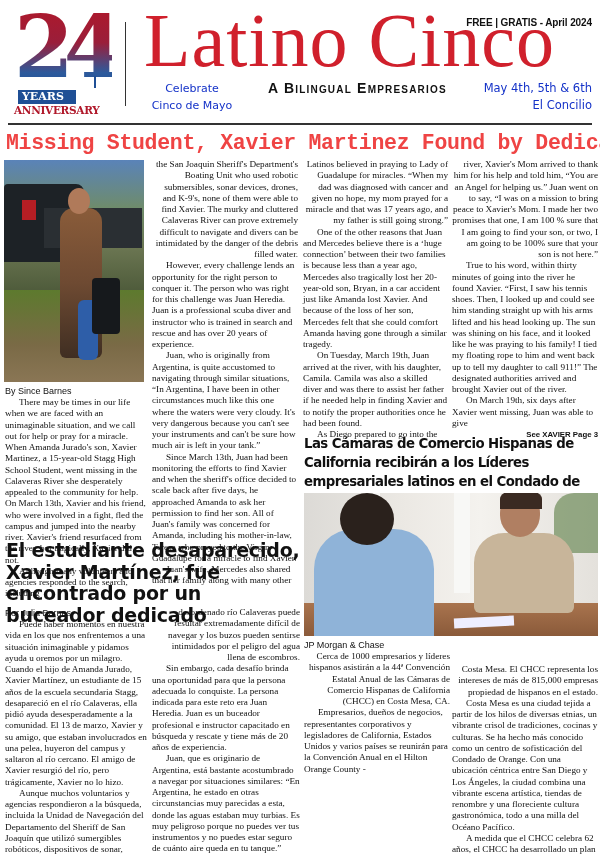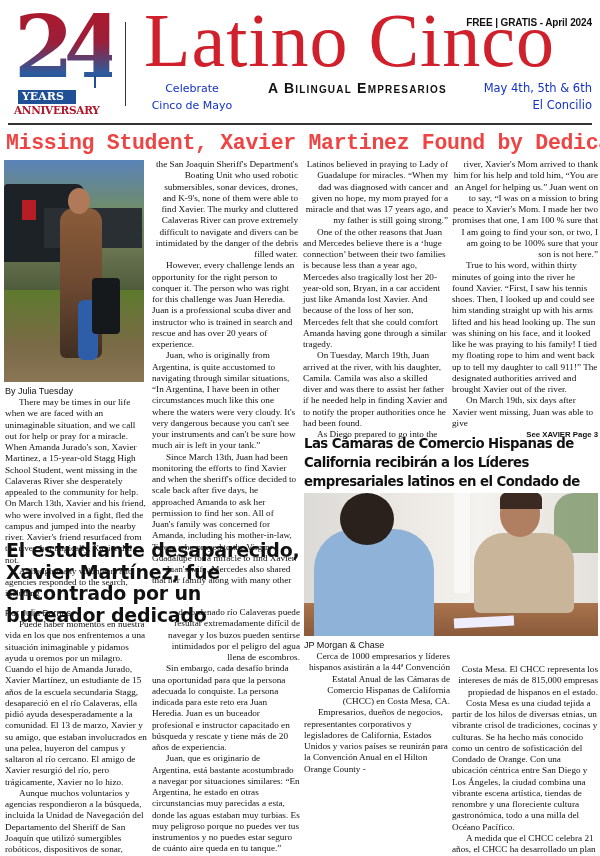--- a/index.html
+++ b/index.html
@@ -108,21 +108,21 @@
   <div class="truck"></div>
   <div class="bed"></div>
   <div class="tail"></div>
   <div class="person"></div>
   <div class="head"></div>
   <div class="tank"></div>
   <div class="bag"></div>
 </div>
 
 <div class="col" style="left:5px; top:385px; width:142px;">
-  <p class="byline">By Julia Tuesday</p>
+  <p class="byline">By Since Barnes</p>
   <p>There may be times in our life when we are faced with an unimaginable situation, and we call out for help or pray for a miracle. When Amanda Jurado's son, Xavier Martinez, a 15-year-old Stagg High School Student, went missing in the Calaveras River she desperately appealed to the community for help. On March 13th, Xavier and his friend, who were involved in a fight, fled the campus and jumped into the nearby river.  Xavier's friend resurfaced from the river, but tragically, Xavier did not.</p>
   <p>Although many volunteers and agencies responded to the search, including</p>
 </div>
 
 <div class="col" style="left:152px; top:159px; width:146px;">
   <p class="noind">the San Joaquin Sheriff's Department's Boating Unit who used robotic submersibles, sonar devices, drones, and K-9's, none of them were able to find Xavier. The murky and cluttered Calaveras River can prove extremely difficult to navigate and divers can be intimidated by the danger of the debris filled water.</p>
   <p>However, every challenge lends an opportunity for the right person to conquer it. The person who was right for this challenge was Juan Heredia. Juan is a professional scuba diver and instructor who is trained in search and rescue and has over 20 years of experience.</p>
   <p>Juan, who is originally from Argentina, is quite accustomed to navigating through similar situations, “In Argentina, I have been in other circumstances much like this one where the waters were very cloudy. It's very dangerous because you can't see your instruments and can't be sure how much air is left in your tank.”</p>
   <p>Since March 13th, Juan had been monitoring the efforts to find Xavier and when the sheriff's office decided to scale back after five days, he approached Amanda to ask her permission to find her son.  All of Juan's family was concerned for Amanda, including his mother-in-law, Teresa who prayed to the Virgin Guadalupe for a miracle to find Xavier.</p>
   <p>Juan's wife, Mercedes also shared that her family along with many other</p>
@@ -175,15 +175,15 @@
 
 <div class="col" style="left:304px; top:639px; width:146px;">
   <p class="byline">JP Morgan &amp; Chase</p>
   <p class="noind">Cerca de 1000 empresarios y líderes hispanos asistirán a la 44ª Convención Estatal Anual de las Cámaras de Comercio Hispanas de California (CHCC) en Costa Mesa, CA.</p>
   <p>Empresarios, dueños de negocios, representantes corporativos y legisladores de California, Estados Unidos y varios países se reunirán para la Convención Anual en el Hilton Orange County -</p>
 </div>
 
 <div class="col" style="left:452px; top:664px; width:146px;">
   <p class="noind">Costa Mesa. El CHCC representa los intereses de más de 815,000 empresas propiedad de hispanos en el estado.</p>
   <p>Costa Mesa es una ciudad tejida a partir de los hilos de diversas etnias, un vibrante crisol de tradiciones, cocinas y culturas. Se ha hecho más conocido como un centro de sofisticación del Condado de Orange. Con una ubicación céntrica entre San Diego y Los Ángeles, la ciudad combina una vibrante escena artística, tiendas de renombre y una floreciente cultura gastronómica, todo a una milla del Océano Pacífico.</p>
-  <p>A medida que el CHCC celebra 21 años, el CHCC ha desarrollado un plan</p>
+  <p>A medida que el CHCC celebra 62 años, el CHCC ha desarrollado un plan</p>
   <div class="jump">Ver CALIFORNIA Páge 3</div>
 </div>
 
 </body></html>

